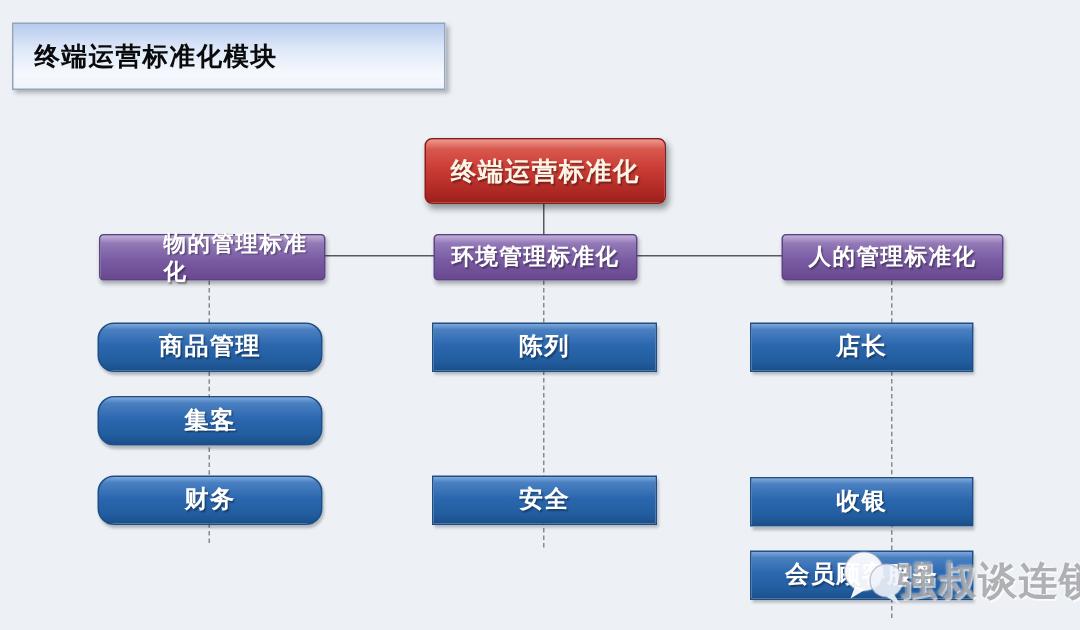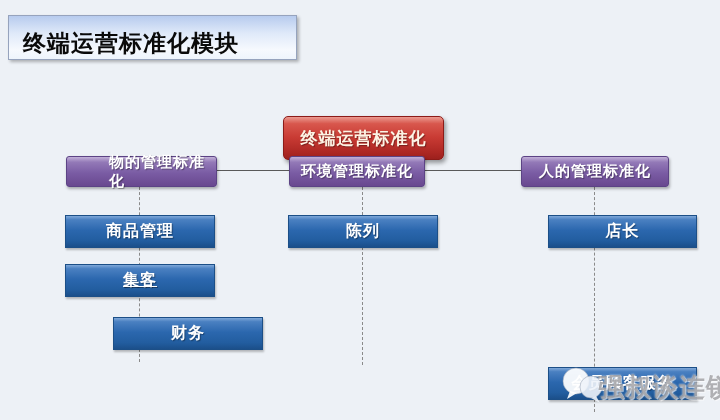--- a/index.html
+++ b/index.html
@@ -10,23 +10,23 @@
   }
   .stage{position:absolute;inset:0;}
 
   
   .title-plate{
     position:absolute;left:8px;top:15px;width:289px;height:45px;
     background:linear-gradient(180deg,#b7cbee 0%,#dfe9f9 40%,#f6f9fe 78%,#eef4fc 100%);
     border:1px solid #96a3bd;
     box-shadow:2px 2px 3px rgba(0,0,0,0.28);
     box-sizing:border-box;
-    display:flex;align-items:flex-end;
+    display:flex;align-items:center;
     padding-left:14px;
-    color:#0a0a0a;font-size:23px;font-weight:bold;letter-spacing:1px;
+    color:#0a0a0a;font-size:17px;font-weight:bold;letter-spacing:1px;
   }
 
   
   .line{position:absolute;background:#595959;z-index:1;}
   .v-root{left:362px;top:136px;width:1px;height:21px;}
   .h-branch{left:215px;top:170px;width:307px;height:1px;}
   .dash{position:absolute;width:0;border-left:1px dashed #8a8a8a;z-index:1;}
   .dash-0{left:139px;top:187px;height:175px;}
   .dash-1{left:362px;top:187px;height:178px;}
   .dash-2{left:594px;top:187px;height:225px;}
@@ -36,43 +36,43 @@
     position:absolute;z-index:2;box-sizing:border-box;
     display:flex;align-items:center;justify-content:center;
     color:#ffffff;font-weight:bold;
     text-shadow:1px 1px 1px rgba(0,0,0,0.35);
   }
   .root-node{
     left:283px;top:92px;width:161px;height:44px;
     background:linear-gradient(180deg,#eb9a90 0%,#d8574d 16%,#c93b34 48%,#ac2723 85%,#9c201d 100%);
     border:1px solid #8c1b18;border-radius:5px;
     box-shadow:2px 3px 4px rgba(0,0,0,0.38);
-    font-size:17px;color:#fdf4e5;letter-spacing:1px;margin-top:24px;
+    font-size:17px;color:#fdf4e5;letter-spacing:1px;
   }
   .branch-node{
     top:156px;height:31px;
     background:linear-gradient(180deg,#c2b0d8 0%,#9379b7 18%,#7a5ca4 55%,#69488f 100%);
     border:1px solid #5c4385;border-radius:3px;
     box-shadow:1px 2px 3px rgba(0,0,0,0.3);
     font-size:15px;letter-spacing:1px;
   }
   .branch-0{left:66px;width:151px;padding-left:42px;}
   .branch-1{left:289px;width:136px;}
   .branch-2{left:521px;width:148px;text-align:right;}
   .leaf-node{
     height:33px;
     background:linear-gradient(180deg,#7fa8d9 0%,#4a80c1 12%,#2b67ae 46%,#225d9f 80%,#1b4f8a 100%);
     border:1px solid #1c4f87;
     box-shadow:1px 2px 2px rgba(0,0,0,0.25);
     font-size:16px;letter-spacing:1px;
   }
-  .col-0{left:65px;width:150px;}
+  .col-0{left:65px;width:150px;border-radius:11px;}
   .col-1{left:288px;width:150px;}
-  .col-2{left:548px;width:149px;}
-  .row-0{top:215px;} .row-1{top:264px;text-decoration:underline;} .row-2{top:317px;margin-left:48px;}
+  .col-2{left:500px;width:149px;}
+  .row-0{top:215px;} .row-1{top:264px;text-decoration:underline;} .row-2{top:317px;}
   .c2-row-0{top:215px;} .c2-row-1{top:265px;} .c2-row-2{top:318px;} .c2-row-3{top:367px;}
 
   
   .watermark{position:absolute;left:560px;top:364px;z-index:5;display:flex;align-items:flex-start;}
   .wm-logo{width:46px;height:42px;}
   .wm-text{
     margin-left:-8px;margin-top:6px;
     font-size:26px;font-weight:bold;letter-spacing:1px;
     color:rgba(125,125,130,0.60);
     text-shadow:0 0 2px rgba(255,255,255,0.85), 1px 1px 0 rgba(255,255,255,0.55);
@@ -114,23 +114,29 @@
   <div class="node leaf-node col-0 row-1">
     <span>集客</span>
   </div>
   <div class="node leaf-node col-0 row-2">
     <span>财务</span>
   </div>
 
   <div class="node leaf-node col-1 row-0">
     <span>陈列</span>
   </div>
+  <div class="node leaf-node col-1 row-2">
+    <span>安全</span>
+  </div>
 
   <div class="node leaf-node col-2 c2-row-0">
     <span>店长</span>
+  </div>
+  <div class="node leaf-node col-2 c2-row-2">
+    <span>收银</span>
   </div>
   <div class="node leaf-node col-2 c2-row-3">
     <span>会员顾客服务</span>
   </div>
 
   <div class="watermark">
     <svg class="wm-logo" viewBox="0 0 46 42">
       <circle cx="16" cy="17" r="13" fill="rgba(255,255,255,0.93)" stroke="rgba(150,160,178,0.55)" stroke-width="1"></circle>
       <path d="M10 27 L7 35 L17 29 Z" fill="rgba(255,255,255,0.93)"></path>
       <circle cx="31" cy="23" r="11" fill="rgba(238,243,250,0.9)" stroke="rgba(150,160,178,0.55)" stroke-width="1"></circle>

